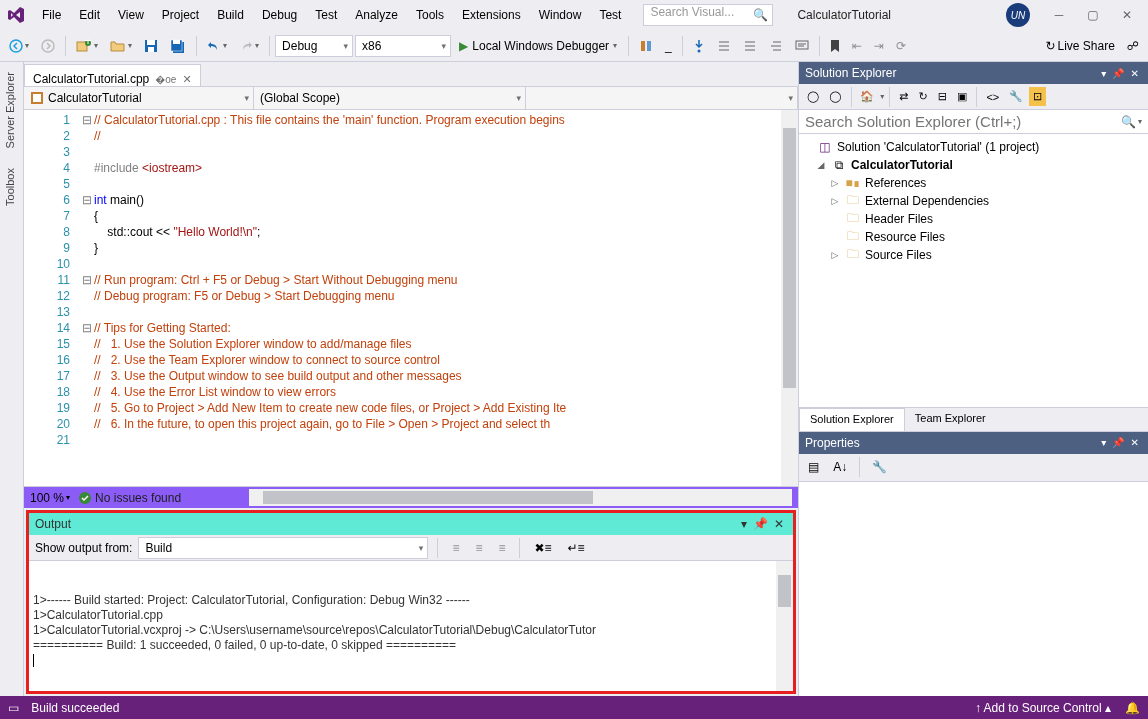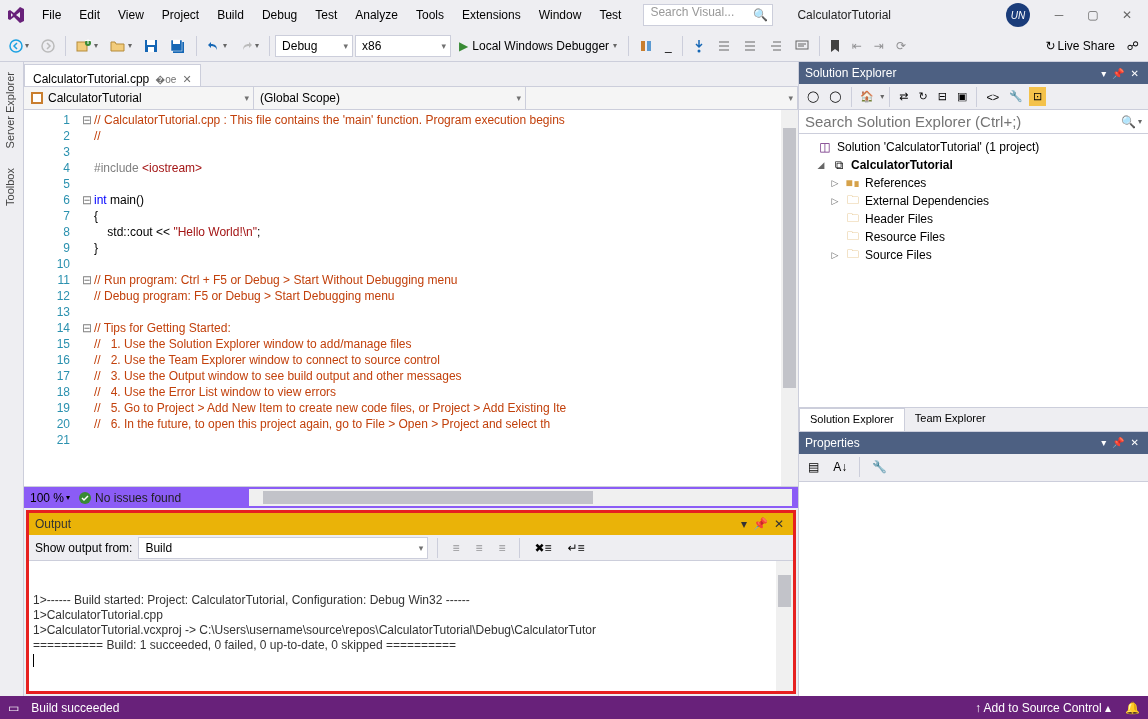--- a/index.html
+++ b/index.html
@@ -63,21 +63,21 @@
 
 
 .edbottom { height: 22px; background: #8b5cf6; border-top: 1px solid #cccedb; display: flex; align-items: center; padding: 0 6px; gap: 8px; font-size: 11px; }
 .edbottom .zoom { display: flex; align-items: center; gap: 2px; }
 .edbottom .issues { display: flex; align-items: center; gap: 3px; color: #1e1e1e; }
 .edbottom .hscroll { flex: 1; height: 17px; background: #f0f0f0; position: relative; margin-left: 60px; }
 .edbottom .hscroll .thumb { position: absolute; top: 2px; bottom: 2px; left: 14px; width: 330px; background: #c2c3c9; }
 
 
 .output-wrap { border: 3px solid #e62020; margin: 2px; }
-.panel-header { height: 22px; background: #eab308; display: flex; align-items: center; padding: 0 6px; font-size: 11px; color: #333; }
+.panel-header { height: 22px; background: #5eead4; display: flex; align-items: center; padding: 0 6px; font-size: 11px; color: #333; }
 .panel-header .title { flex: 1; }
 .panel-header .ctrl { padding: 0 3px; cursor: pointer; }
 .output-toolbar { height: 26px; background: #eeeef2; border-bottom: 1px solid #cccedb; display: flex; align-items: center; padding: 0 6px; gap: 6px; font-size: 11px; }
 .output-toolbar .combo { width: 290px; }
 .output-body { background: #fff; font-family: Consolas, monospace; font-size: 12px; line-height: 15px; padding: 2px 4px; height: 130px; white-space: pre; overflow: hidden; color: #333; position: relative; }
 .output-body .caret { display: inline-block; width: 1px; height: 13px; background: #000; vertical-align: middle; }
 .output-scroll { position: absolute; right: 0; top: 0; bottom: 0; width: 17px; background: #f0f0f0; }
 .output-scroll .thumb { position: absolute; left: 2px; right: 2px; top: 14px; height: 32px; background: #c2c3c9; }
 
 

